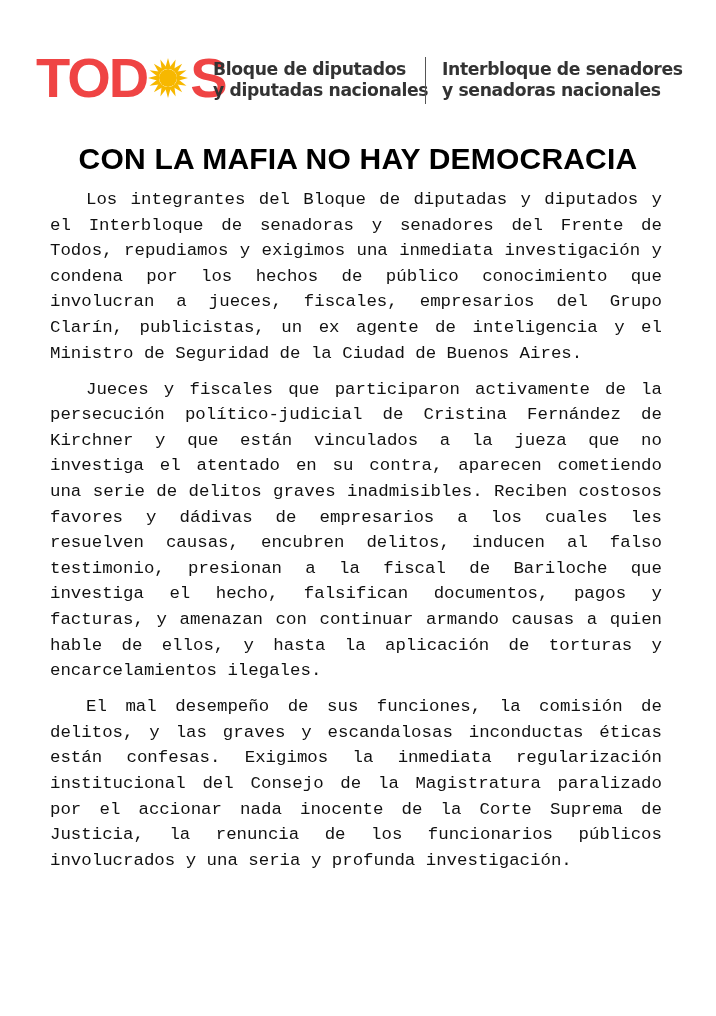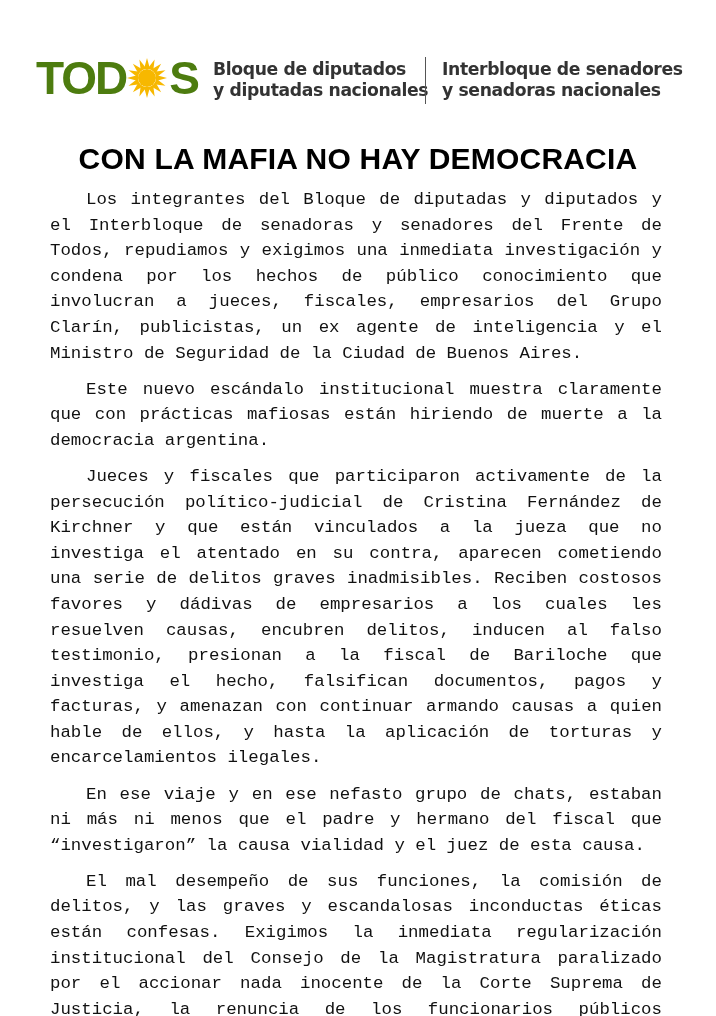--- a/index.html
+++ b/index.html
@@ -26,23 +26,23 @@
       position: absolute;
       left: 36px;
       top: 56px;
       height: 44px;
       display: flex;
       align-items: center;
     }
     .logo-text {
       font-family: "Liberation Sans", sans-serif;
       font-weight: bold;
-      font-size: 46px;
+      font-size: 56px;
       letter-spacing: -2px;
-      color: #4d7c0f;
+      color: #ef4444;
       line-height: 44px;
       transform: scaleX(1.0);
     }
     .logo-sun {
       width: 42px;
       height: 42px;
       margin: 0 1px 0 0;
       display: inline-block;
     }
     .org-block {
@@ -136,17 +136,15 @@
   <div class="org-block org-right">
     <div>Interbloque de senadores</div>
     <div>y senadoras nacionales</div>
   </div>
 </div>
 
 <h1 class="title" style="margin:0;">CON LA MAFIA NO HAY DEMOCRACIA</h1>
 
 <div class="body-text">
   <p>Los integrantes del Bloque de diputadas y diputados y el Interbloque de senadoras y senadores del Frente de Todos, repudiamos y exigimos una inmediata investigación y condena por los hechos de público conocimiento que involucran a jueces, fiscales, empresarios del Grupo Clarín, publicistas, un ex agente de inteligencia y el Ministro de Seguridad de la Ciudad de Buenos Aires.</p>
-  <p>Este nuevo escándalo institucional muestra claramente que con prácticas mafiosas están hiriendo de muerte a la democracia argentina.</p>
   <p>Jueces y fiscales que participaron activamente de la persecución político-judicial de Cristina Fernández de Kirchner y que están vinculados a la jueza que no investiga el atentado en su contra, aparecen cometiendo una serie de delitos graves inadmisibles. Reciben costosos favores y dádivas de empresarios a los cuales les resuelven causas, encubren delitos, inducen al falso testimonio, presionan a la fiscal de Bariloche que investiga el hecho, falsifican documentos, pagos y facturas, y amenazan con continuar armando causas a quien hable de ellos, y hasta la aplicación de torturas y encarcelamientos ilegales.</p>
-  <p>En ese viaje y en ese nefasto grupo de chats, estaban ni más ni menos que el padre y hermano del fiscal que “investigaron” la causa vialidad y el juez de esta causa.</p>
   <p>El mal desempeño de sus funciones, la comisión de delitos, y las graves y escandalosas inconductas éticas están confesas. Exigimos la inmediata regularización institucional del Consejo de la Magistratura paralizado por el accionar nada inocente de la Corte Suprema de Justicia, la renuncia de los funcionarios públicos involucrados y una seria y profunda investigación.</p>
 </div>
 
 </body></html>

